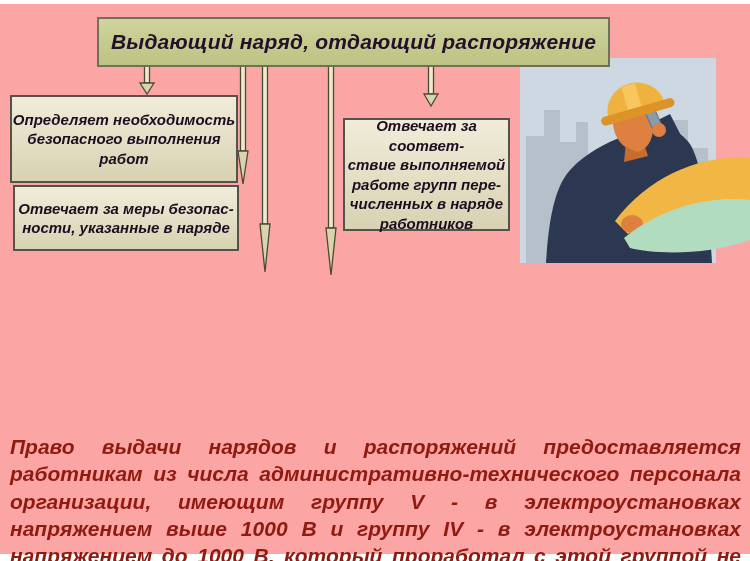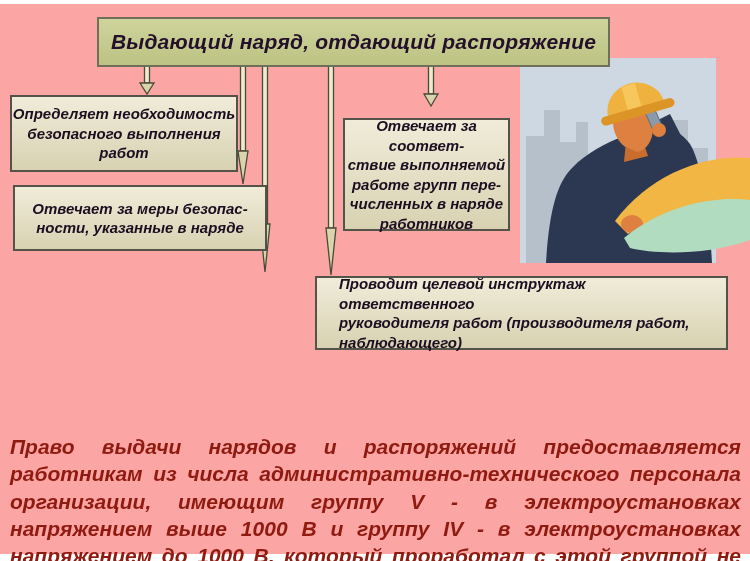--- a/index.html
+++ b/index.html
@@ -29,22 +29,22 @@
     border:2px solid #53534a;
     display:flex;align-items:center;justify-content:center;
     box-sizing:border-box;z-index:3;
   }
   .fbox .txt{
     font-size:15px;font-weight:bold;font-style:italic;color:#1c0d20;
     line-height:1.3;text-align:center;white-space:pre-line;
   }
   .fbox.leftalign{justify-content:flex-start;}
   .fbox.leftalign .txt{text-align:left;padding-left:22px;padding-right:8px;}
-  #box-necessity{left:10px;top:91px;width:228px;height:77px;}
-  #box-safety{left:13px;top:181px;width:254px;height:66px;}
+  #box-necessity{left:10px;top:91px;width:228px;height:88px;}
+  #box-safety{left:13px;top:181px;width:226px;height:66px;}
   #box-brigade{left:13px;top:269px;width:262px;height:64px;}
   #box-groups{left:343px;top:114px;width:167px;height:113px;}
   #box-briefing{left:315px;top:272px;width:413px;height:74px;}
   .arrows{
     position:absolute;left:0;top:0;width:750px;height:550px;z-index:2;
     pointer-events:none;
   }
   .photo{
     position:absolute;left:520px;top:54px;width:230px;height:205px;z-index:1;
   }
@@ -141,21 +141,16 @@
 
 
   <div class="fbox" id="box-groups">
     <div class="txt">Отвечает за соответ-
 ствие выполняемой
 работе групп пере-
 численных в наряде
 работников</div>
   </div>
 
-  <div class="fbox leftalign" id="box-briefing">
-    <div class="txt">Проводит целевой инструктаж ответственного
-руководителя работ (производителя работ,
-наблюдающего)</div>
-  </div>
 
   <div class="footer">Право выдачи нарядов и распоряжений предоставляется работникам из числа административно-технического персонала организации, имеющим группу V - в электроустановках напряжением выше 1000 В и группу IV - в электроустановках напряжением до 1000 В, который проработал с этой группой не менее -0,5 года.</div>
 
 </div>
 
 </body></html>

